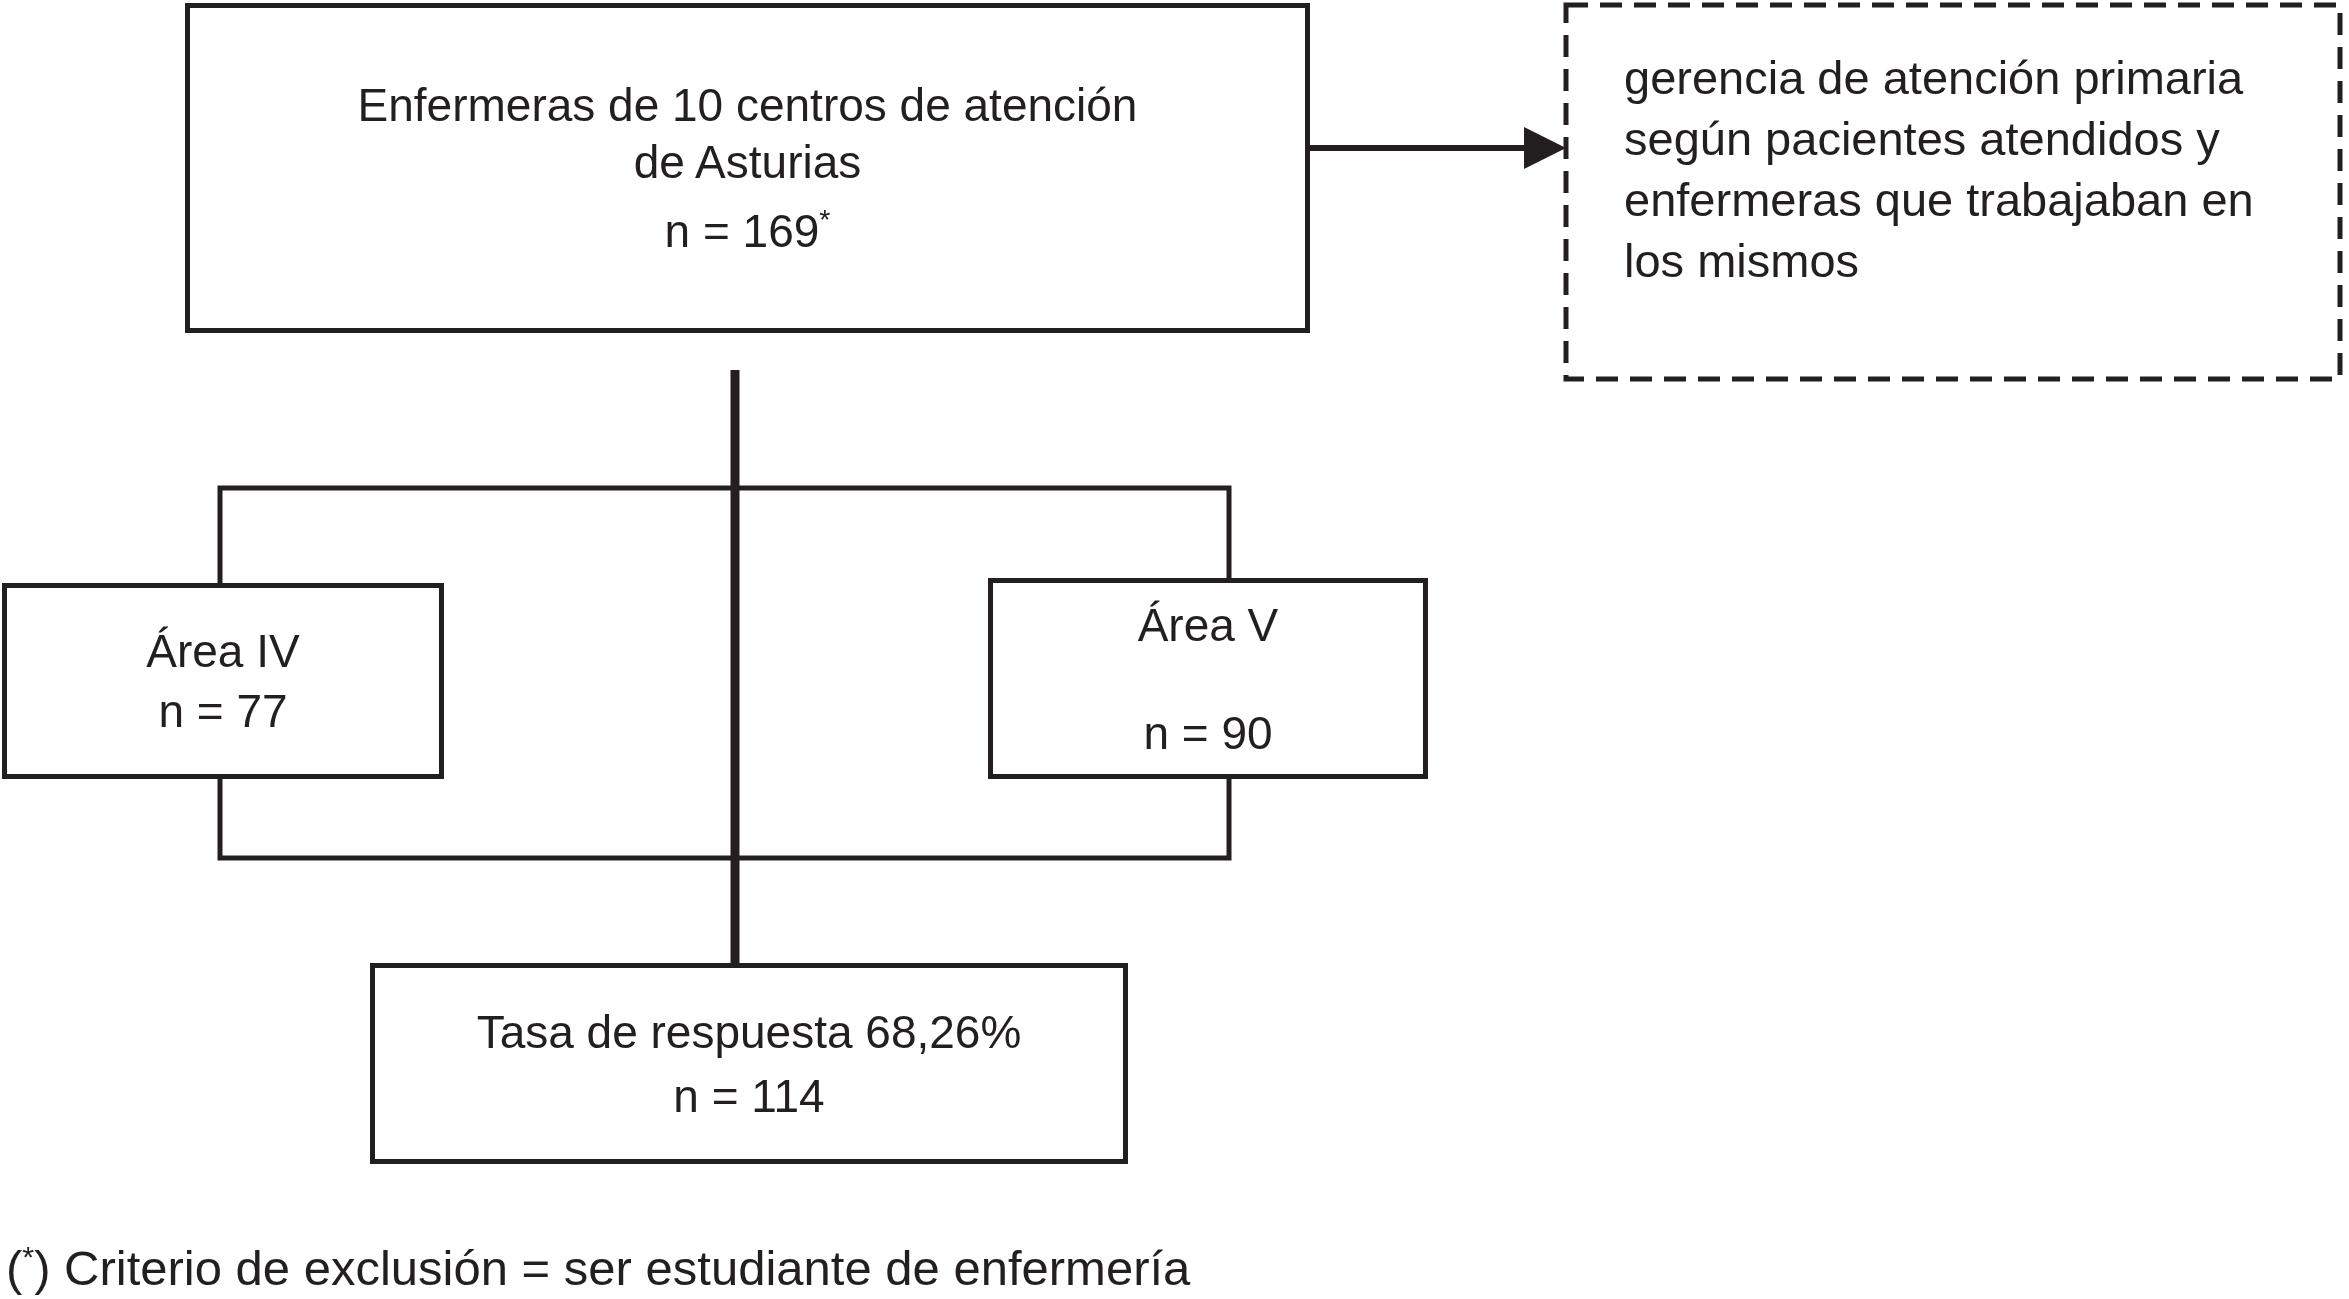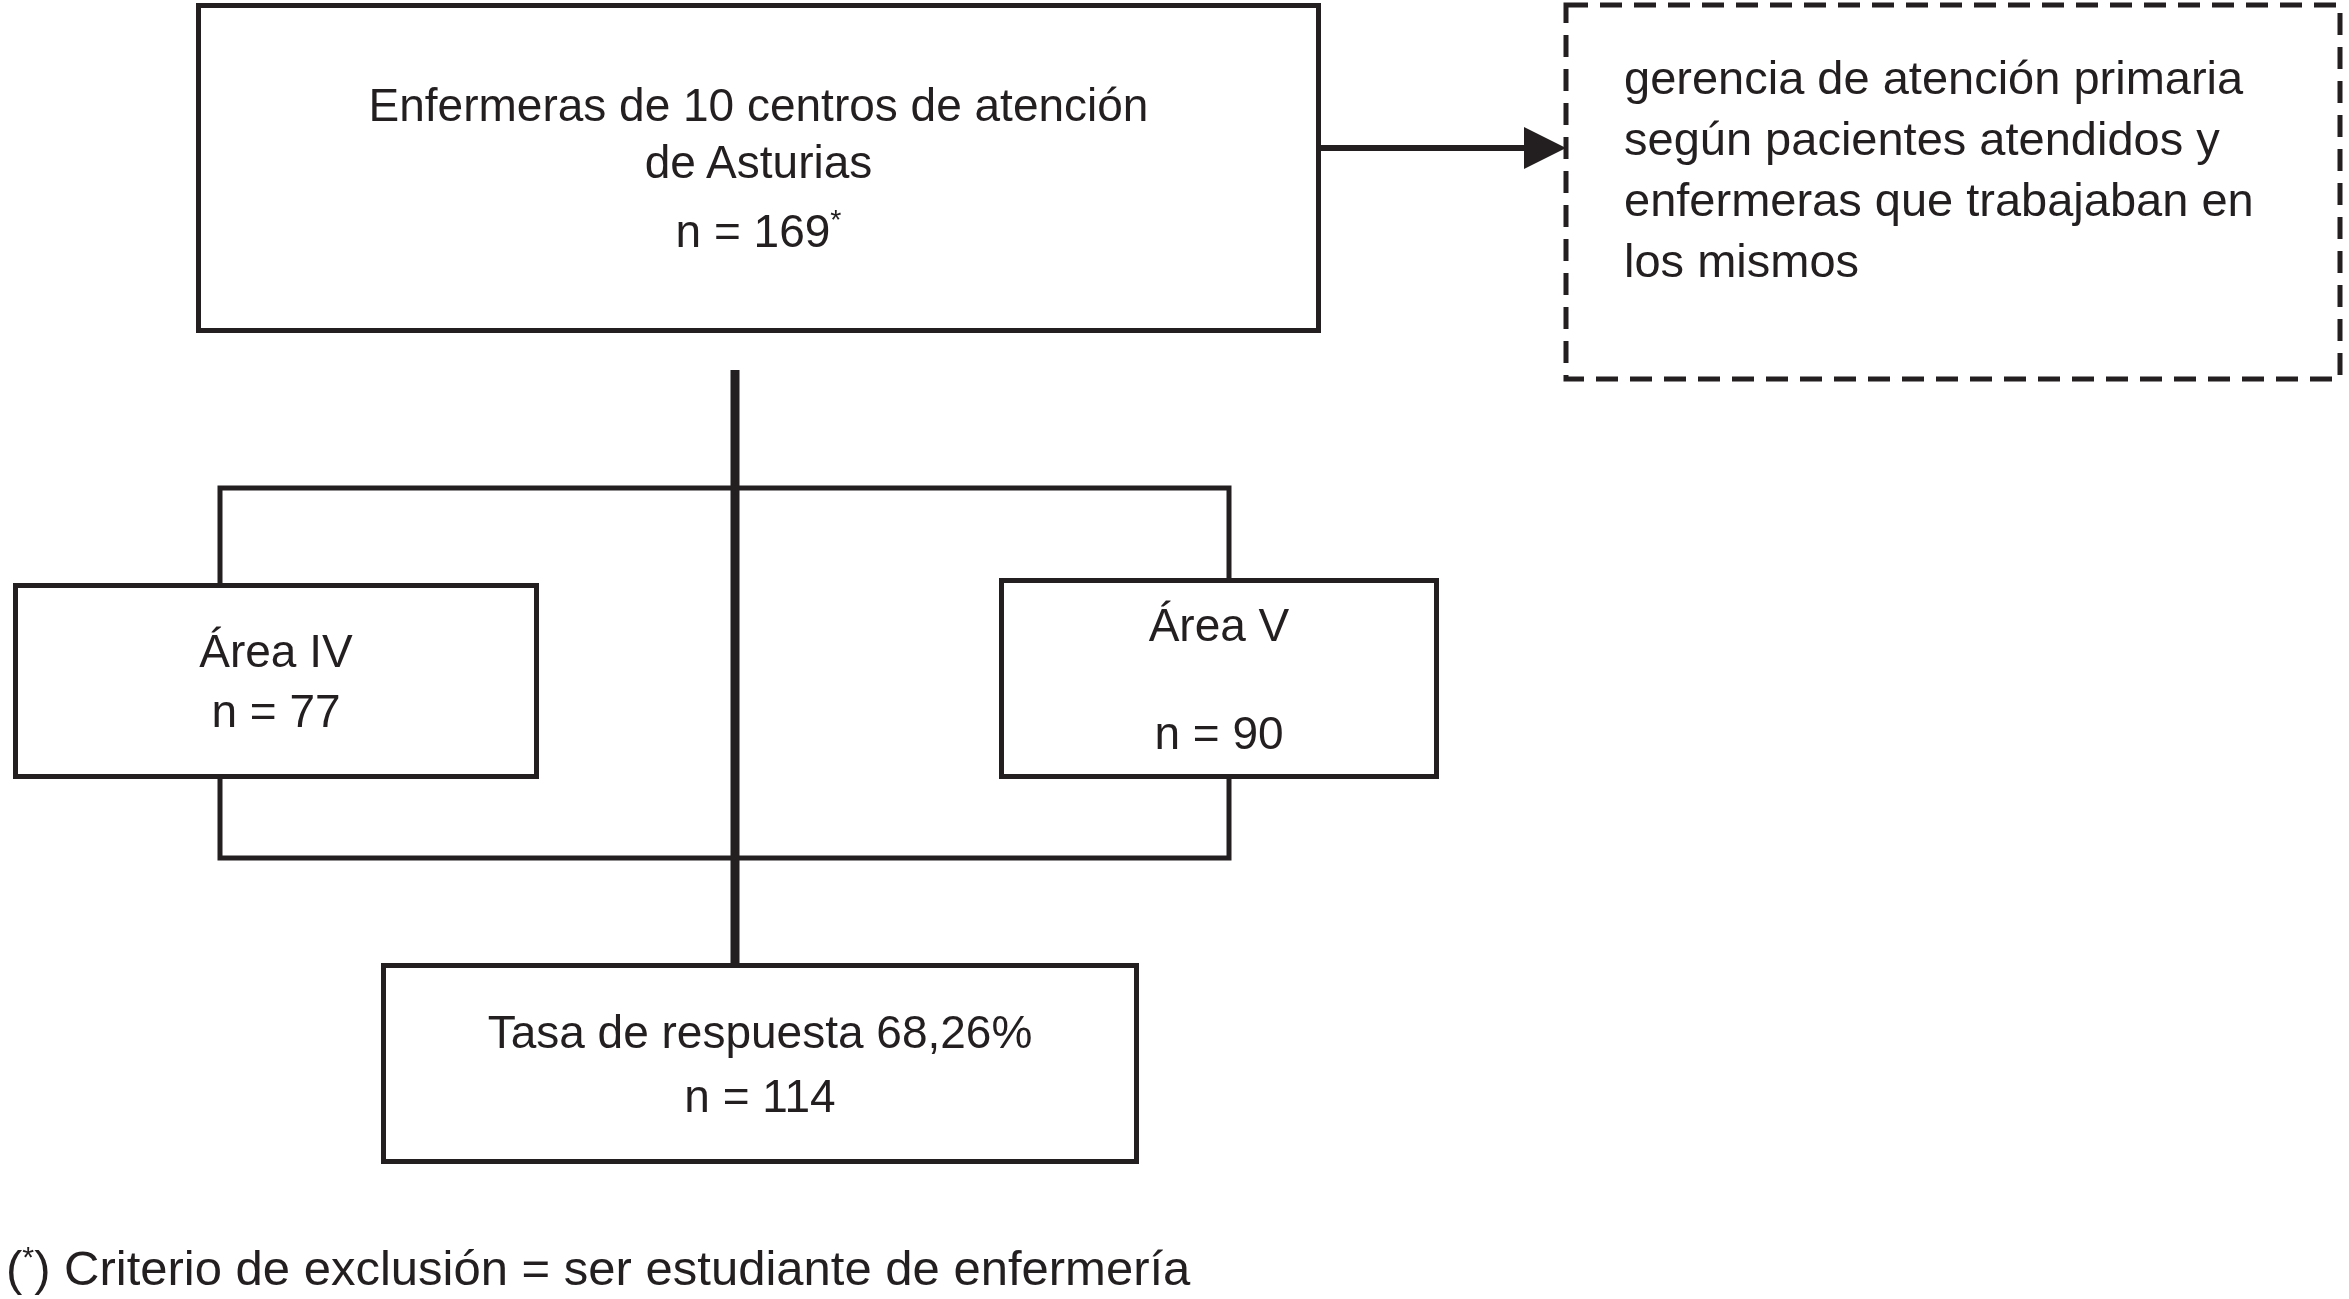--- a/index.html
+++ b/index.html
@@ -24,33 +24,32 @@
   .node-box {
     position: absolute;
     box-sizing: border-box;
     background: #ffffff;
     border: 5px solid #231f20;
     display: flex;
     flex-direction: column;
     justify-content: center;
     align-items: center;
     text-align: center;
-    margin-left: 11px;
   }
   .top-box {
     left: 185px; top: 3px;
     width: 1125px; height: 330px;
     font-size: 46px;
     line-height: 57px;
   }
   .area-box {
     font-size: 46px;
     line-height: 60px;
   }
-  .area-iv { left: 2px; top: 583px; width: 526px; height: 196px; }
+  .area-iv { left: 2px; top: 583px; width: 442px; height: 196px; }
   .area-v  { left: 988px; top: 578px; width: 440px; height: 201px; gap: 48px; }
   .response-box {
     left: 370px; top: 963px;
     width: 758px; height: 201px;
     font-size: 46px;
     line-height: 64px;
     justify-content: center;
   }
   .note-text {
     position: absolute;

